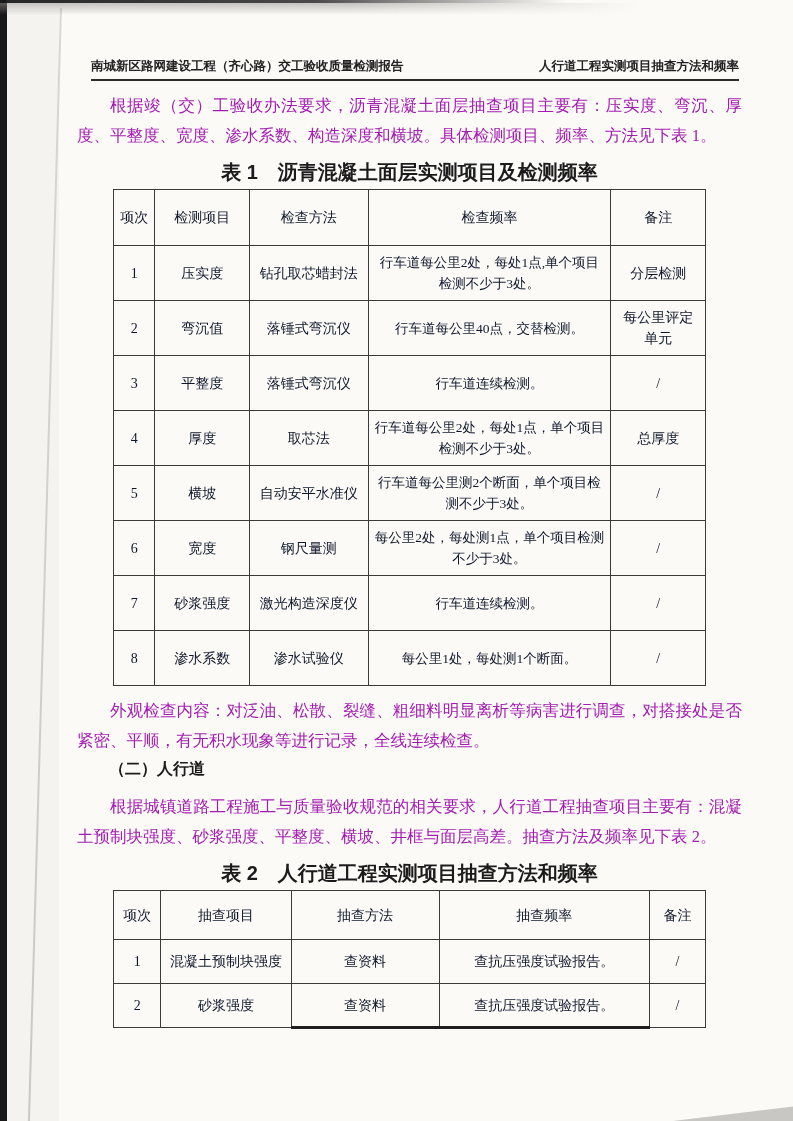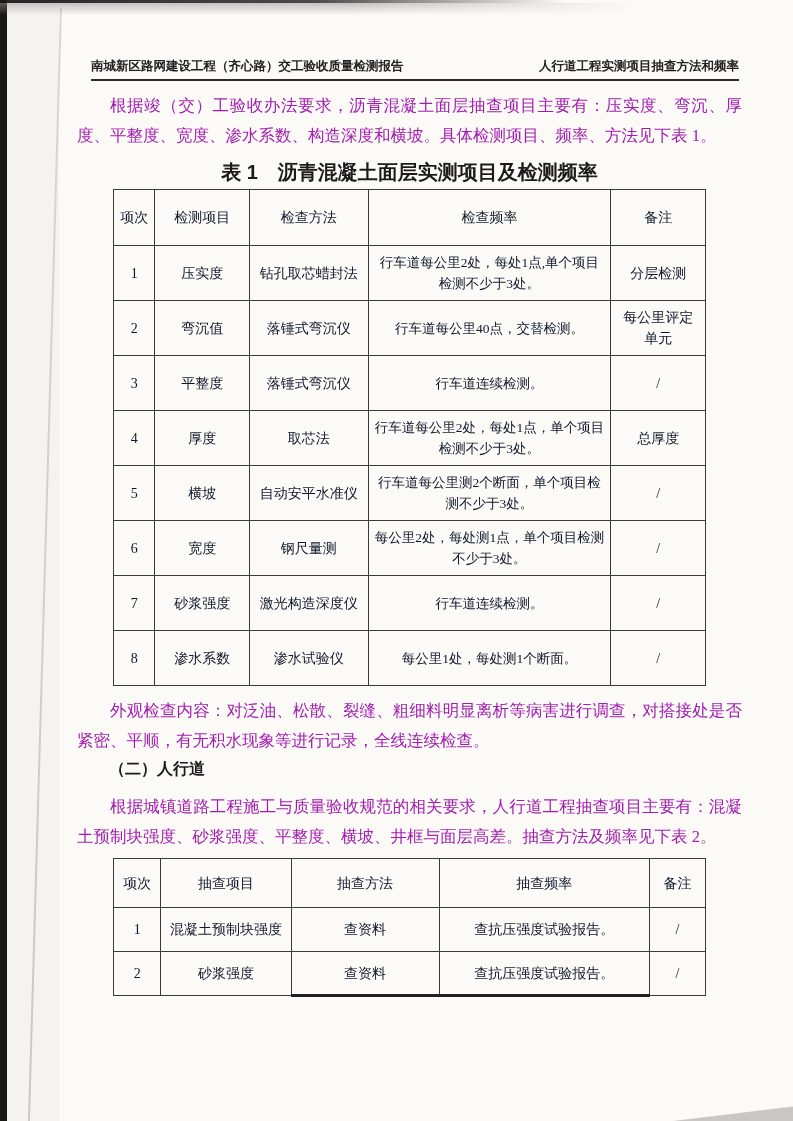--- a/index.html
+++ b/index.html
@@ -211,20 +211,21 @@
         </tr>
       </tbody>
   </table>
 
   <p class="para">外观检查内容：对泛油、松散、裂缝、粗细料明显离析等病害进行调查，对搭接处是否紧密、平顺，有无积水现象等进行记录，全线连续检查。</p>
 
   <div class="sec-heading">（二）人行道</div>
 
   <p class="para">根据城镇道路工程施工与质量验收规范的相关要求，人行道工程抽查项目主要有：混凝土预制块强度、砂浆强度、平整度、横坡、井框与面层高差。抽查方法及频率见下表 2。</p>
 
+  <div class="tbl-title">表 2　人行道工程实测项目抽查方法和频率</div>
 
   <table class="t2">
     <colgroup>
       <col class="c1">
         <col class="c2">
         <col class="c3">
         <col class="c4">
         <col class="c5">
     </colgroup>
     <thead>

